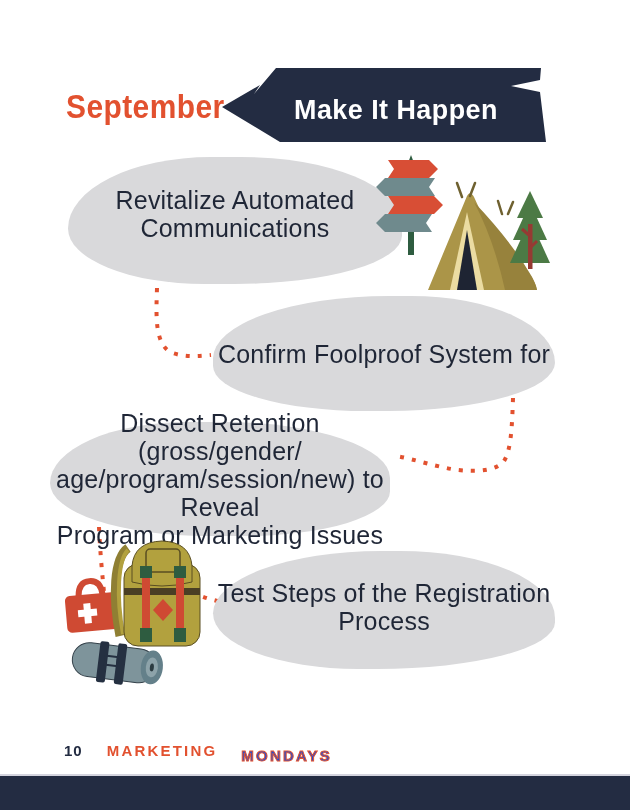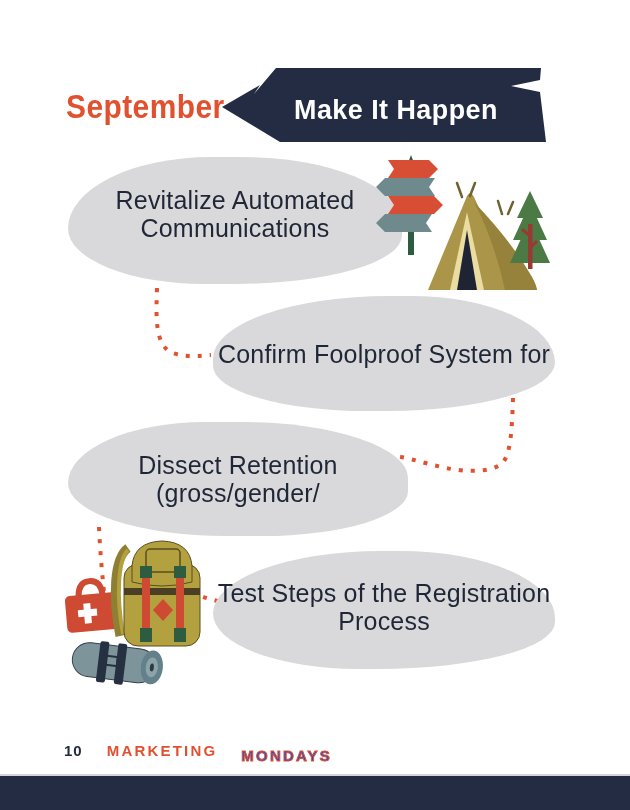--- a/index.html
+++ b/index.html
@@ -25,21 +25,21 @@
   .blob {
     position:absolute; background:#D9D9DB;
     display:flex; flex-direction:column; align-items:center; justify-content:center;
     text-align:center; color:#1F2636;
     font-size:25px; line-height:28px; letter-spacing:0.2px;
   }
   .blob1 { left:68px;  top:157px; width:334px; height:127px;
            border-radius:47% 53% 55% 45% / 62% 58% 42% 48%; padding-bottom:14px; box-sizing:border-box; }
   .blob2 { left:213px; top:296px; width:342px; height:115px;
            border-radius:55% 45% 52% 48% / 58% 62% 45% 42%; }
-  .blob3 { left:68px;  top:422px; width:340px; height:114px;
+  .blob3 { left:50px;  top:422px; width:340px; height:114px;
            border-radius:45% 55% 48% 52% / 60% 55% 44% 52%; }
   .blob4 { left:213px; top:551px; width:342px; height:118px;
            border-radius:52% 48% 55% 45% / 56% 60% 42% 50%; padding-bottom:6px; box-sizing:border-box; }
   
   .campsite { position:absolute; left:372px; top:150px; }
   .gear     { position:absolute; left:58px;  top:536px; }
   .connectors { position:absolute; left:0; top:0; pointer-events:none; }
   
   .footer {
     position:absolute; left:64px; top:740px; height:20px;
@@ -80,20 +80,22 @@
 
   <div class="blob blob1">
     <div>Revitalize Automated</div>
     <div>Communications</div>
   </div>
   <div class="blob blob2">
     <div>Confirm Foolproof System for</div>
   </div>
   <div class="blob blob3">
     <div>Dissect Retention (gross/gender/</div>
+    <div>age/program/session/new) to Reveal</div>
+    <div>Program or Marketing Issues</div>
   </div>
   <div class="blob blob4">
     <div>Test Steps of the Registration</div>
     <div>Process</div>
   </div>
 
   <svg class="campsite" width="180" height="150" viewBox="0 0 180 150">
     <g>
       <polygon points="36,13 39,5 42,13" fill="#2E5C40"></polygon>
       <rect x="36" y="10" width="6" height="95" fill="#2E5C40"></rect>

